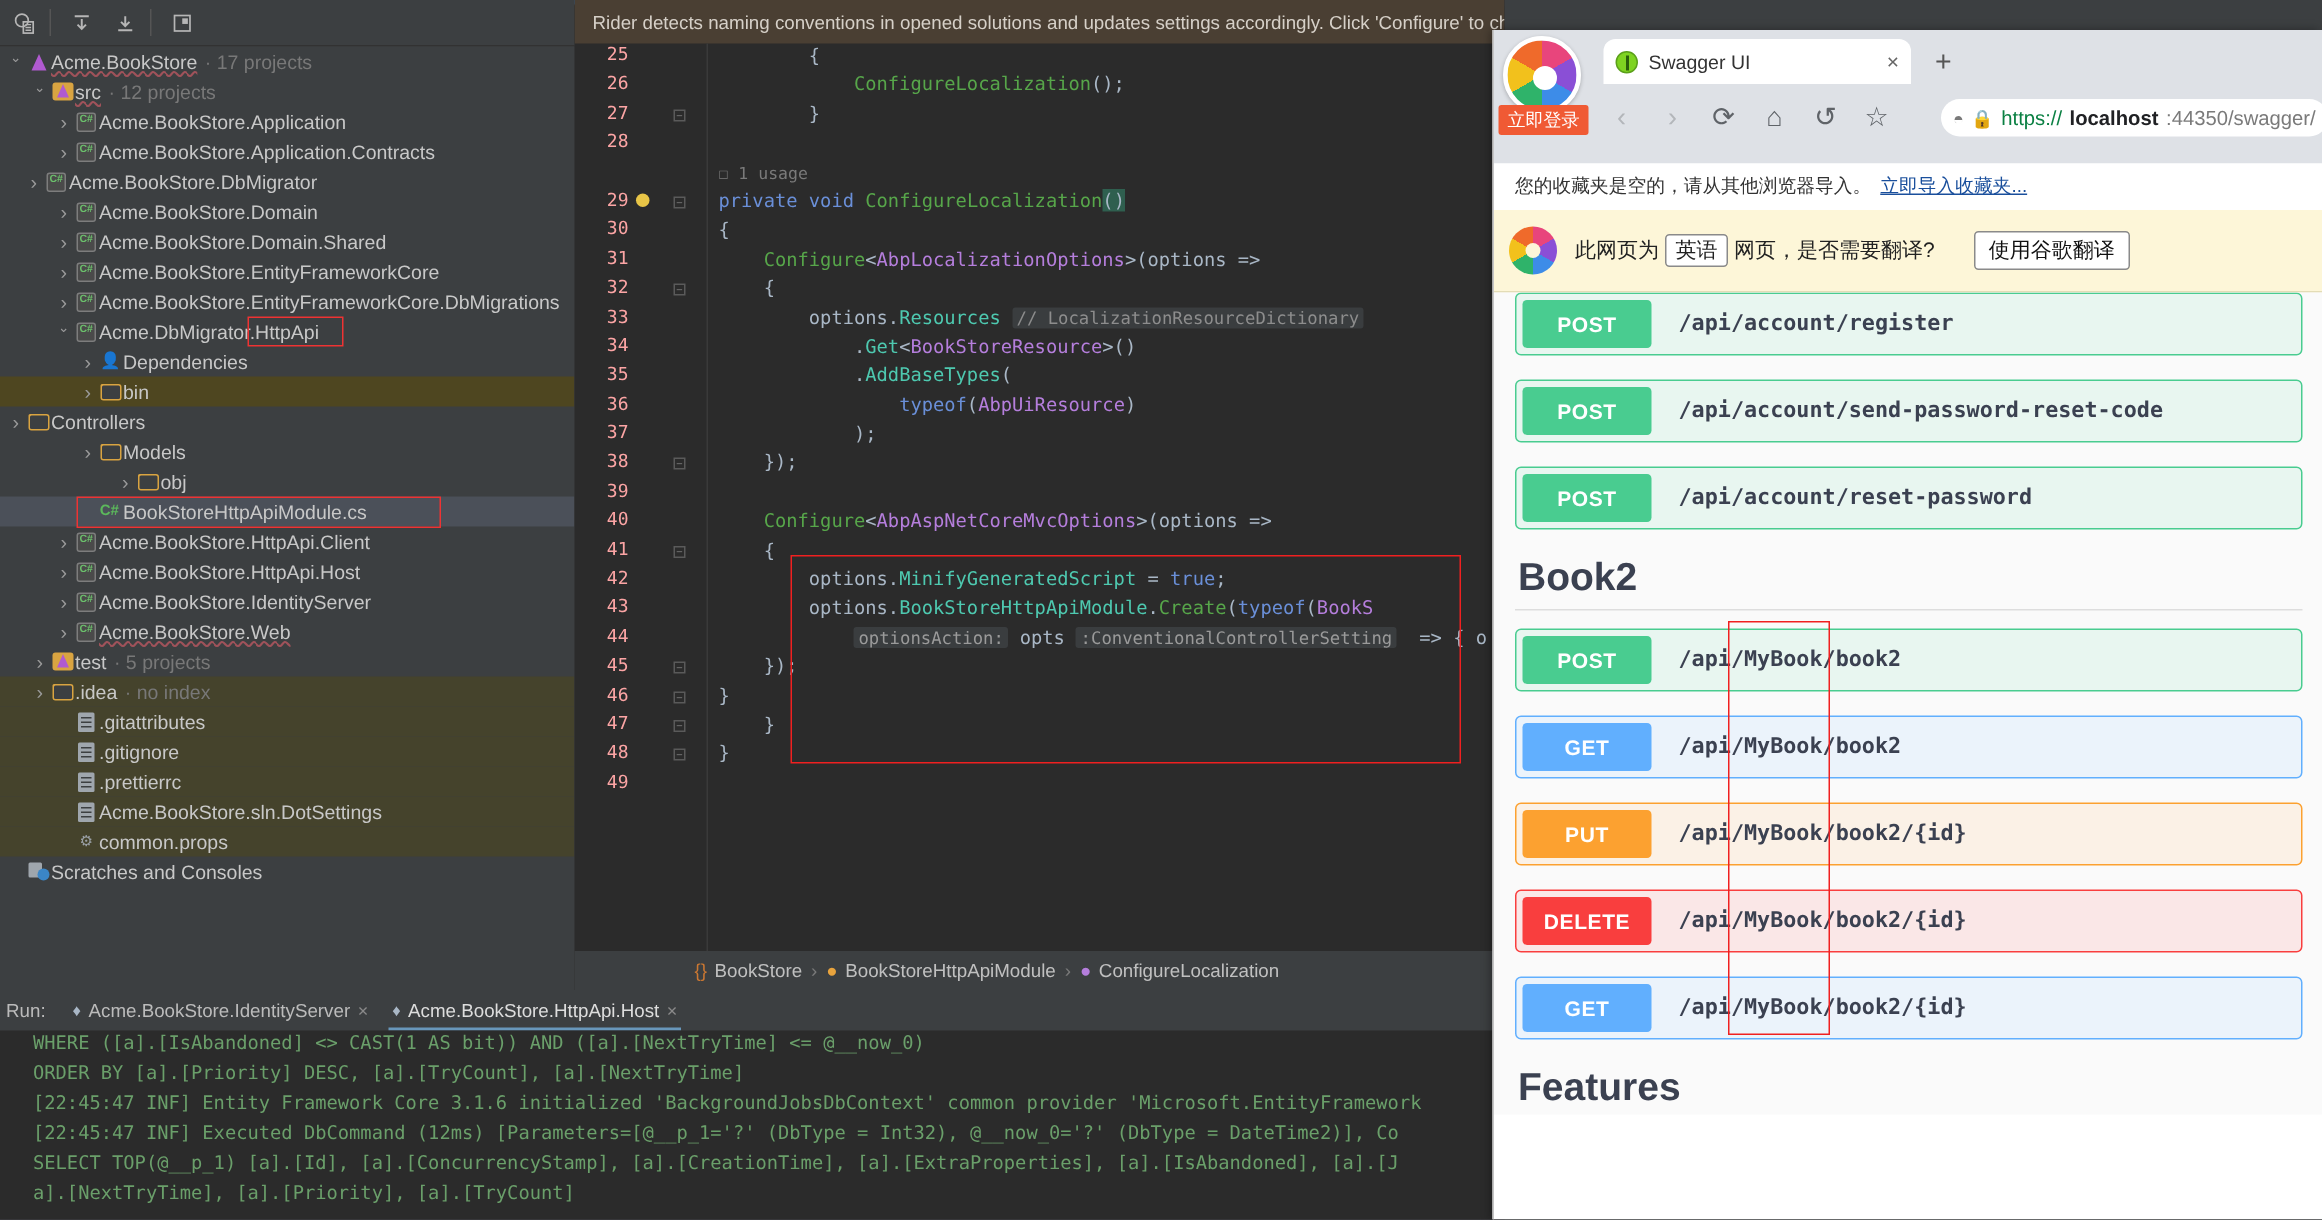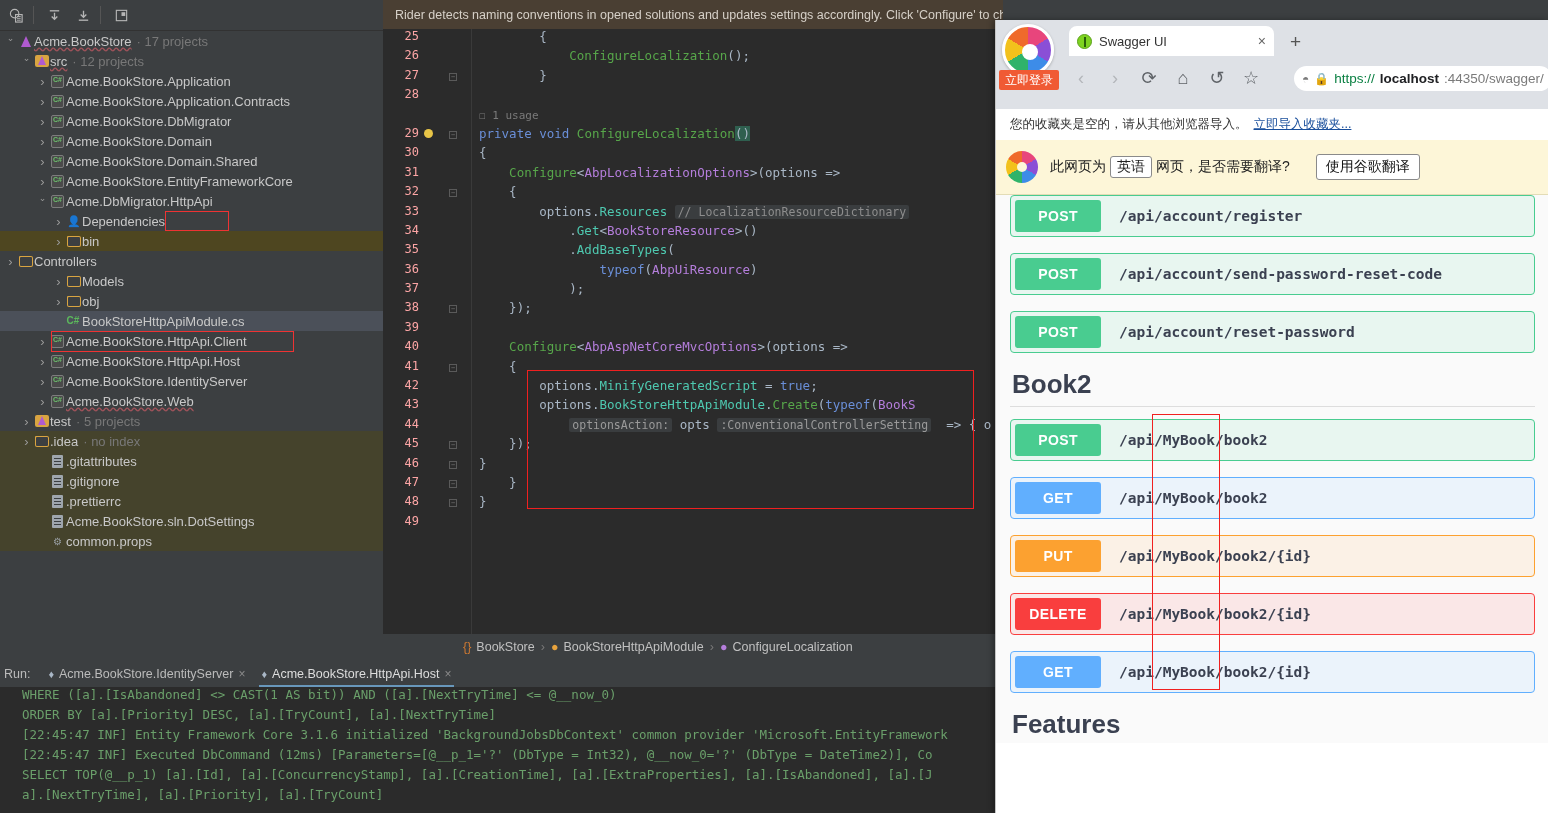--- a/index.html
+++ b/index.html
@@ -302,21 +302,21 @@
           </span>
           <span class="tlabel">Acme.BookStore.Application</span>
         </div>
         <div class="trow" style="padding-left: 36px;">
           <span class="tarrow closed"></span>
           <span class="ticon">
             <span class="icn-csproj"></span>
           </span>
           <span class="tlabel">Acme.BookStore.Application.Contracts</span>
         </div>
-        <div class="trow" style="padding-left: 36px;">
+        <div class="trow" style="padding-left: 16px;">
           <span class="tarrow closed"></span>
           <span class="ticon">
             <span class="icn-csproj"></span>
           </span>
           <span class="tlabel">Acme.BookStore.DbMigrator</span>
         </div>
         <div class="trow" style="padding-left: 36px;">
           <span class="tarrow closed"></span>
           <span class="ticon">
             <span class="icn-csproj"></span>
@@ -331,20 +331,27 @@
           <span class="tlabel">Acme.BookStore.Domain.Shared</span>
         </div>
         <div class="trow" style="padding-left: 36px;">
           <span class="tarrow closed"></span>
           <span class="ticon">
             <span class="icn-csproj"></span>
           </span>
           <span class="tlabel">Acme.BookStore.EntityFrameworkCore</span>
         </div>
         <div class="trow" style="padding-left: 36px;">
+          <span class="tarrow closed"></span>
+          <span class="ticon">
+            <span class="icn-csproj"></span>
+          </span>
+          <span class="tlabel">Acme.BookStore.EntityFrameworkCore.DbMigrations</span>
+        </div>
+        <div class="trow" style="padding-left: 36px;">
           <span class="tarrow open"></span>
           <span class="ticon">
             <span class="icn-csproj"></span>
           </span>
           <span class="tlabel">Acme.DbMigrator.HttpApi</span>
         </div>
         <div class="trow" style="padding-left: 52px;">
           <span class="tarrow closed"></span>
           <span class="ticon">
             <span class="icn-dep">👤</span>
@@ -365,21 +372,21 @@
           </span>
           <span class="tlabel">Controllers</span>
         </div>
         <div class="trow" style="padding-left: 52px;">
           <span class="tarrow closed"></span>
           <span class="ticon">
             <span class="icn-folder"></span>
           </span>
           <span class="tlabel">Models</span>
         </div>
-        <div class="trow" style="padding-left: 52px;">
+        <div class="trow" style="padding-left: 52px; margin-left: 25px;">
           <span class="tarrow closed"></span>
           <span class="ticon">
             <span class="icn-folder"></span>
           </span>
           <span class="tlabel">obj</span>
         </div>
         <div class="trow sel-file" style="padding-left: 52px;">
           <span class="tarrow "></span>
           <span class="ticon">
             <span class="icn-cs"></span>
@@ -457,20 +464,27 @@
             <span class="icn-doc"></span>
           </span>
           <span class="tlabel">Acme.BookStore.sln.DotSettings</span>
         </div>
         <div class="trow hl-block" style="padding-left: 36px;">
           <span class="tarrow "></span>
           <span class="ticon">
             <span class="icn-props">⚙</span>
           </span>
           <span class="tlabel">common.props</span>
+        </div>
+        <div class="trow" style="padding-left: 4px;">
+          <span class="tarrow "></span>
+          <span class="ticon">
+            <span class="icn-scratch"></span>
+          </span>
+          <span class="tlabel">Scratches and Consoles</span>
         </div>
       </div>
 
     <div class="editor">
       <div class="tabstrip">
           <div class="act"></div>
         </div>
       <div class="notif">Rider detects naming conventions in opened solutions and updates settings accordingly. Click 'Configure' to change.</div>
       <div class="code-area" id="codearea">
         <div class="vguide"></div>

